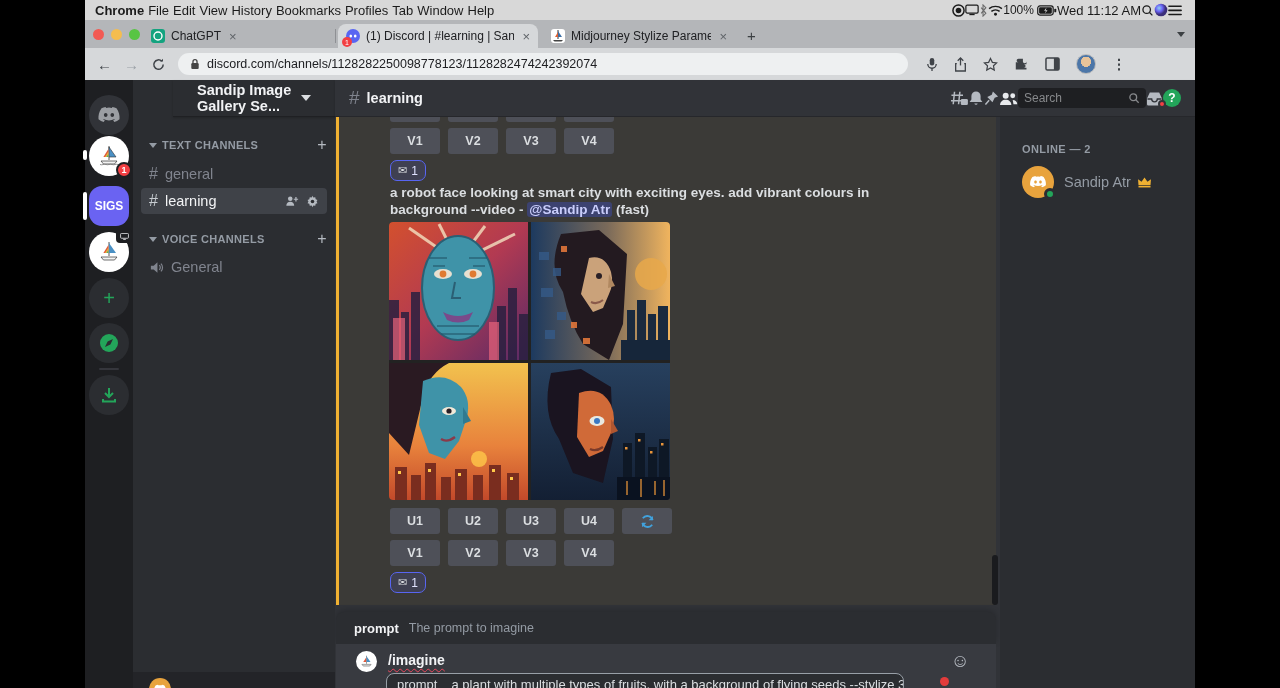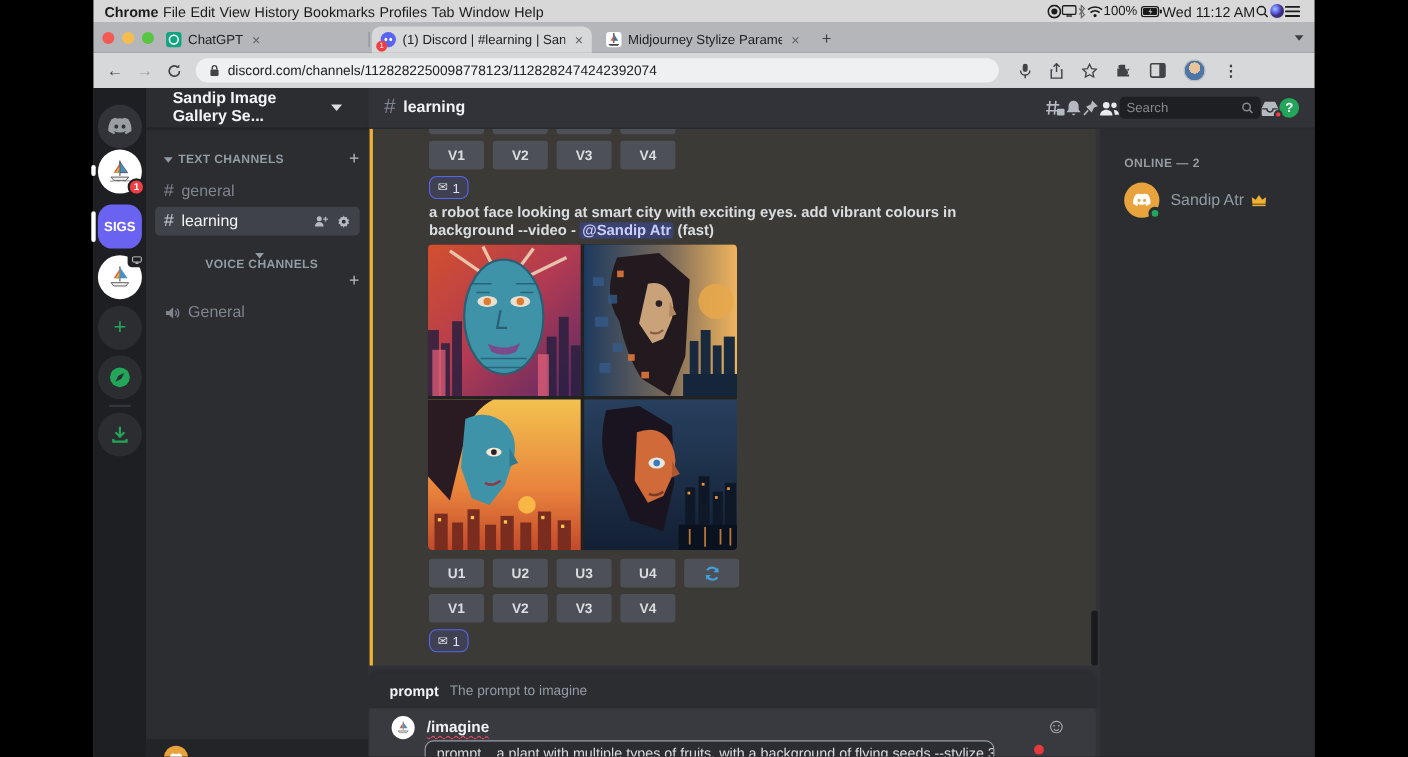--- a/index.html
+++ b/index.html
@@ -58,21 +58,21 @@
                border:2px solid #1e1f22; border-radius:8px; color:#fff; font-size:9px; font-weight:bold;
                display:flex; align-items:center; justify-content:center; padding:0 3px; }
   .badge-stream { position:absolute; right:-3px; top:-3px; width:16px; height:14px; background:#1e1f22;
                   border-radius:4px; display:flex; align-items:center; justify-content:center; }
   .rail-green { background:#2b2d31; color:#23a55a; font-size:20px; font-weight:400; }
   .rail-div { position:absolute; left:14px; width:20px; height:2px; background:#35363c; border-radius:1px; }
 
   
   .sidebar { position:absolute; left:48px; top:0; width:202px; height:608px; background:#2b2d31; }
   .guild-head { height:37px; border-bottom:1px solid #1f2023; display:flex; align-items:center;
-                padding:0 24px; color:#f2f3f5; font-weight:bold; font-size:14.5px; box-shadow:0 1px 2px rgba(0,0,0,.2); }
+                padding:0 24px; color:#f2f3f5; font-weight:bold; font-size:14.5px; box-shadow:0 1px 2px rgba(0,0,0,.2);margin-left:40px; }
   .guild-head .chev { margin-left:auto; width:0; height:0; border-left:5px solid transparent;
                       border-right:5px solid transparent; border-top:6px solid #dbdee1; }
   .sect { display:flex; align-items:center; color:#949ba4; font-size:11px; font-weight:bold;
           letter-spacing:.3px; padding:0 8px 0 16px; }
   .sect .tri { width:0; height:0; border-left:4px solid transparent; border-right:4px solid transparent;
                border-top:5px solid #949ba4; margin-right:5px; }
   .sect .plus { margin-left:auto; font-size:16px; font-weight:400; color:#b5bac1; }
   .chan { display:flex; align-items:center; height:26px; margin:1px 8px; padding:0 8px; border-radius:4px;
           color:#80848e; font-size:14.5px; }
   .chan .hash { font-size:16px; margin-right:7px; color:#80848e; }
@@ -420,21 +420,21 @@
                 <circle cx="6" cy="4" r="2.6" fill="#b5bac1"></circle>
                 <path d="M1.5 12c0-2.8 2-4.6 4.5-4.6S10.5 9.2 10.5 12z" fill="#b5bac1"></path>
                 <path d="M12.5 2v5M10 4.5h5" stroke="#b5bac1" stroke-width="1.4"></path>
               </svg>
             <svg width="13" height="13" viewBox="0 0 16 16">
                 <path d="M8 1l1 2.2 2.4-.5 .5 2.4L14.1 6 13 8l1.1 2-2.2.9-.5 2.4-2.4-.5L8 15l-1-2.2-2.4.5-.5-2.4L1.9 10 3 8 1.9 6l2.2-.9.5-2.4 2.4.5z" fill="#b5bac1"></path>
                 <circle cx="8" cy="8" r="2.2" fill="#2b2d31"></circle>
               </svg>
           </span>
         </div>
-        <div class="sect" style="margin-top:16px;flex-direction:column;">
+        <div class="sect" style="margin-top:16px;">
           <span class="tri"></span>
           <span>VOICE CHANNELS</span>
           <span class="plus">+</span>
         </div>
         <div class="chan" style="margin-top:6px;">
           <svg width="15" height="15" viewBox="0 0 16 16" style="margin-right:7px;">
               <path d="M2 6h3l4-3.5v11L5 10H2z" fill="#80848e"></path>
               <path d="M11 5.5a3.5 3.5 0 0 1 0 5M12.7 3.8a6 6 0 0 1 0 8.4" fill="none" stroke="#80848e" stroke-width="1.3"></path>
             </svg>
           <span>General</span>

